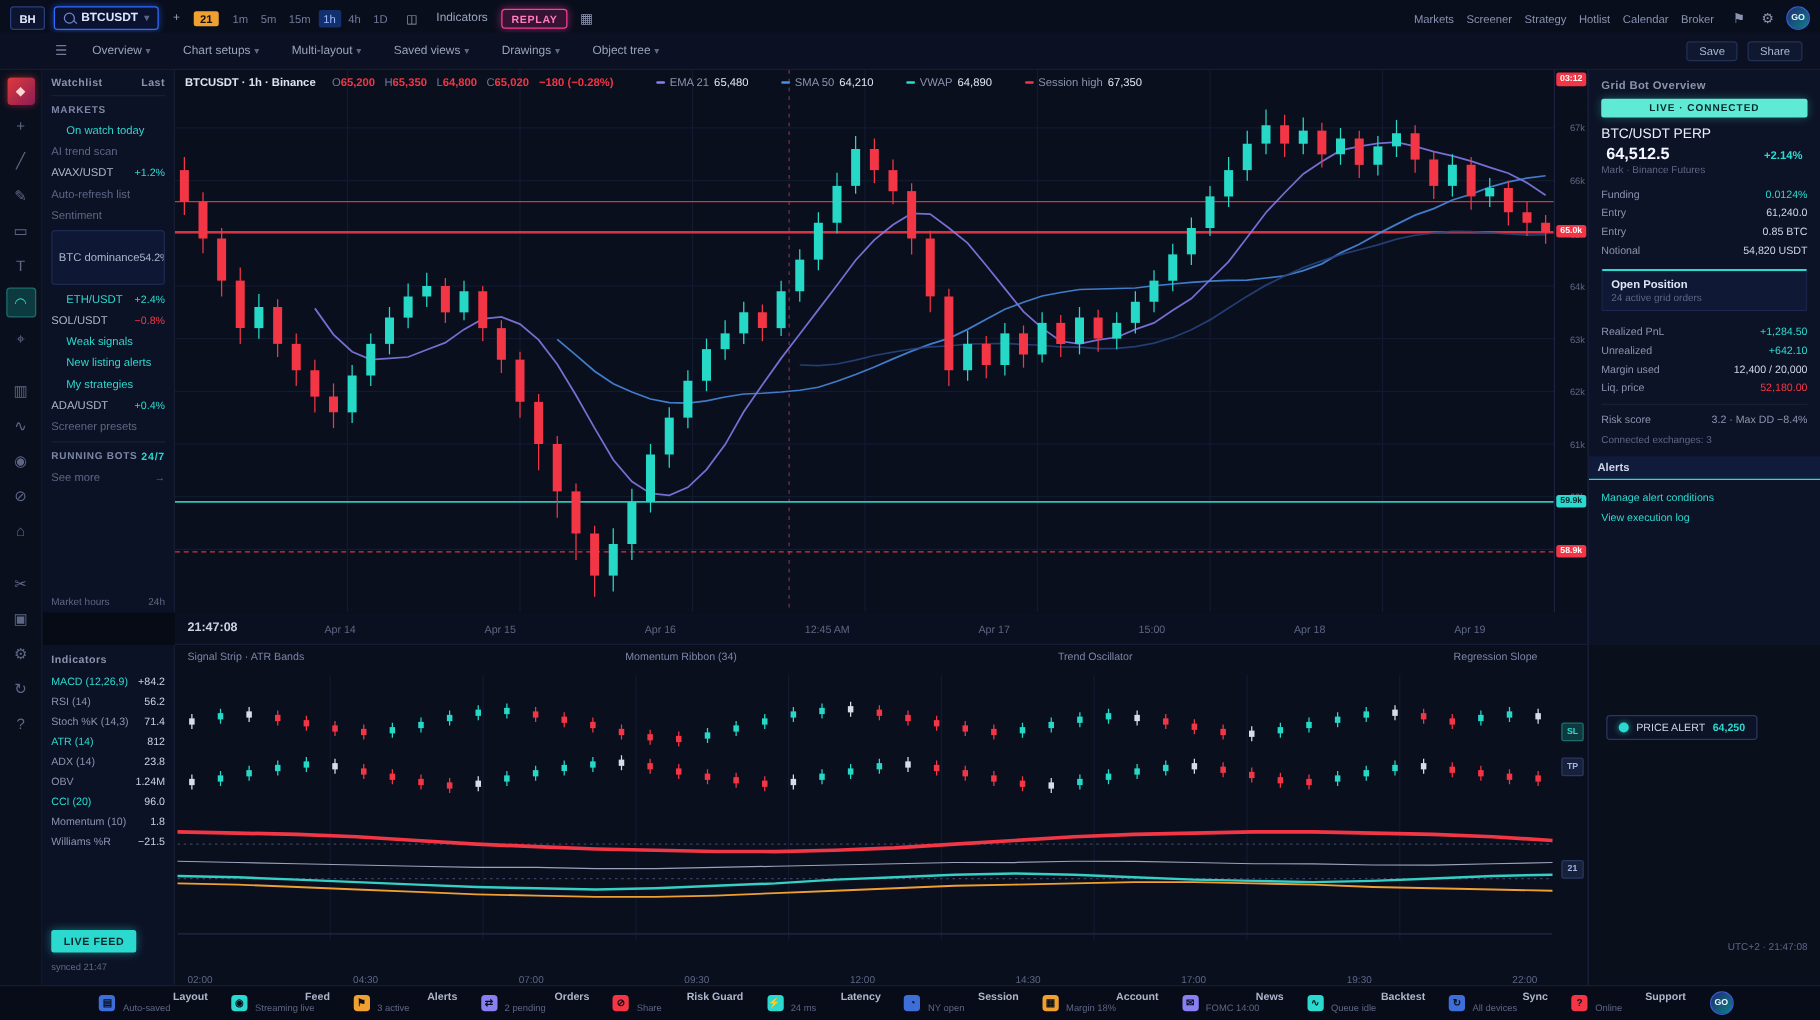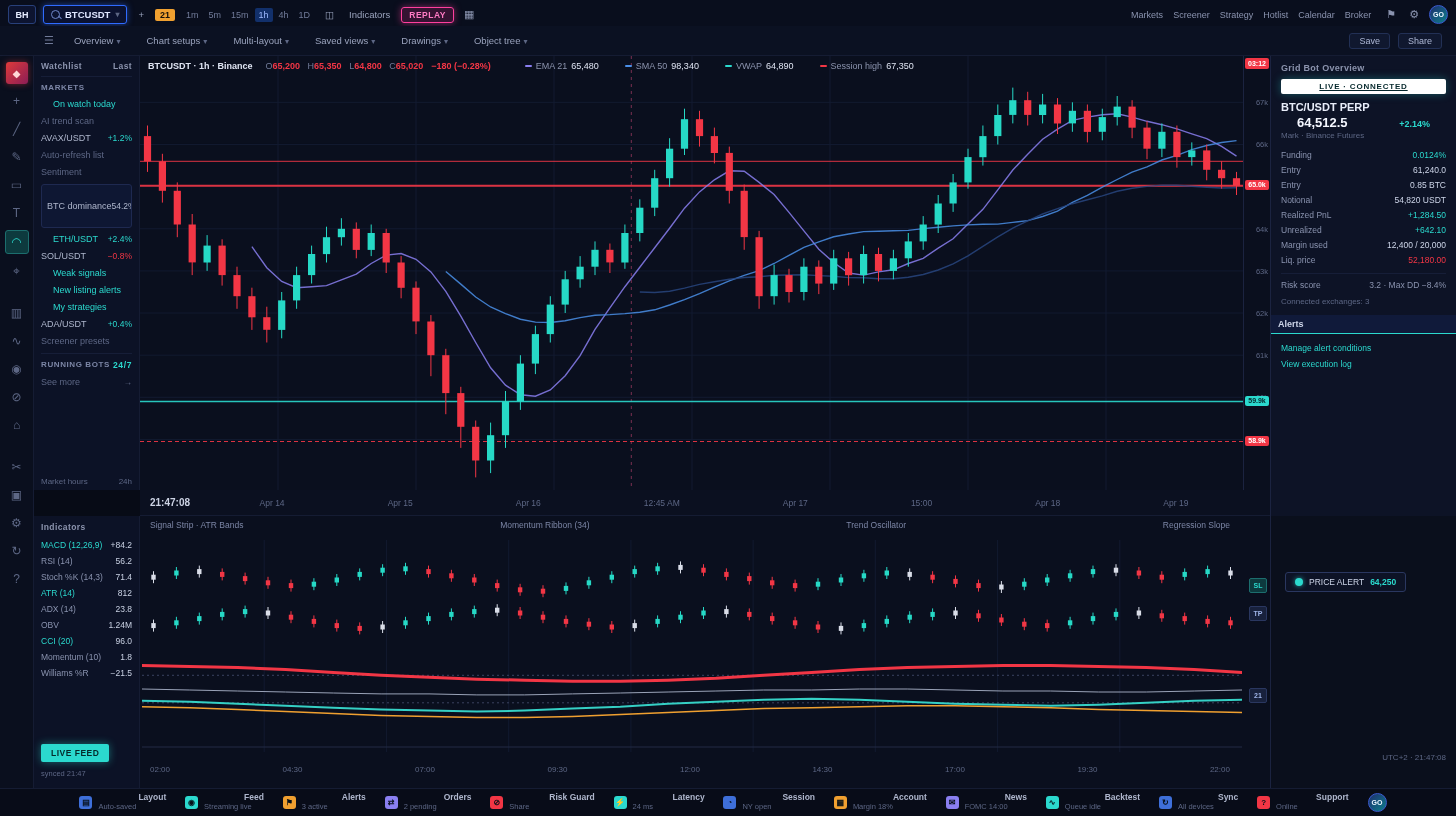--- a/index.html
+++ b/index.html
@@ -68,29 +68,29 @@
   .ll-head{color:#8b93ad;font-size:8.5px;font-weight:bold;letter-spacing:.4px;margin-bottom:5px;}
   .ll-row{display:flex;justify-content:space-between;padding:3px 0;font-size:8.5px;color:#8a93af;cursor:pointer;}
   .ll-row .v{color:#c9d1e3;}
   .ll-row.cyan{color:#2bd9ce;}
   .live-btn{position:absolute;left:7px;bottom:26px;background:#2bd9ce;color:#052a2b;border:none;font-weight:bold;font-size:8.5px;letter-spacing:.5px;padding:4px 10px;border-radius:2px;cursor:pointer;box-shadow:0 0 8px rgba(43,217,206,.45);font-family:inherit;}
   .live-note{position:absolute;left:7px;bottom:10px;font-size:7.5px;color:#5d6785;}
   
   #bottompanel{left:140px;top:516px;width:1130px;height:272px;background:#0a0f1e;}
   .bp-legend{position:absolute;left:10px;right:40px;top:4px;display:flex;justify-content:space-between;font-size:8.5px;color:#7c86a6;}
   #panel-svg{position:absolute;left:2px;top:24px;}
-  .bp-xaxis{position:absolute;left:10px;right:40px;bottom:14px;display:flex;justify-content:space-between;font-size:8px;color:#5d6785;}
+  .bp-xaxis{position:absolute;left:10px;right:40px;bottom:0;display:flex;justify-content:space-between;font-size:8px;color:#5d6785;}
   .edge-badge{position:absolute;right:3px;width:16px;height:13px;background:#18213c;border:1px solid #2a3760;border-radius:2px;color:#9fb4e8;font-size:7px;font-weight:bold;display:flex;align-items:center;justify-content:center;cursor:pointer;}
   .edge-badge.teal{background:#0d3a3e;border-color:#1c6e6e;color:#2bd9ce;}
   
   #rightpanel{left:1270px;top:56px;width:186px;height:460px;background:#0d1326;border-left:1px solid #1b2340;padding:7px 10px;box-sizing:border-box;overflow:hidden;}
   .rp-title{font-size:9px;color:#8b93ad;font-weight:bold;letter-spacing:.3px;margin-bottom:6px;}
-  .rp-banner{background:#ffffff;color:#05282c;font-size:8px;font-weight:bold;letter-spacing:.8px;text-align:center;padding:3px 16px;border-radius:2px;margin-bottom:7px;box-shadow:0 0 8px rgba(43,217,206,.35);cursor:pointer;text-decoration:underline;}
-  .rp-symbol{font-size:11px;font-weight:bold;color:#e8edf9;}
-  .rp-priceline{display:flex;justify-content:space-between;align-items:baseline;margin:2px 16px 1px;text-align:right;}
+  .rp-banner{background:#5eead4;color:#05282c;font-size:8px;font-weight:bold;letter-spacing:.8px;text-align:center;padding:3px 16px;border-radius:2px;margin-bottom:7px;box-shadow:0 0 8px rgba(43,217,206,.35);cursor:pointer;}
+  .rp-symbol{font-size:11px;font-weight:normal;color:#e8edf9;}
+  .rp-priceline{display:flex;justify-content:space-between;align-items:baseline;margin:2px 4px 1px;text-align:right;}
   .rp-price{font-size:13px;font-weight:bold;color:#f4f7ff;}
   .rp-change{font-size:9px;font-weight:bold;}
   .rp-sub{font-size:8px;color:#5d6785;margin-bottom:7px;}
   .rp-row{display:flex;justify-content:space-between;font-size:8.5px;color:#8a93af;padding:2.5px 0;}
   .rp-row .v{color:#cdd5e8;}
   .rp-row .v.pos{color:#2bd9ce;} .rp-row .v.neg{color:#f23645;}
   .rp-section{background:#0f1834;border:1px solid #1c2852;border-top:2px solid #2bd9ce;border-radius:2px;padding:5px 7px;margin:8px 0;cursor:pointer;}
   .rp-section .t{font-size:9px;font-weight:bold;color:#dfe6f6;}
   .rp-section .s{font-size:8px;color:#5d6785;margin-top:2px;}
   .rp-risk{display:flex;justify-content:space-between;font-size:8.5px;color:#8a93af;border-top:1px solid #161e38;margin-top:6px;padding-top:6px;}
@@ -473,21 +473,21 @@
 
           <span class="ov-chip">
             <span class="swatch" style="background: rgb(138, 127, 240);"></span>
             <span>EMA 21</span>
             <span style="color:#dfe4f2">65,480</span>
           </span>
 
           <span class="ov-chip">
             <span class="swatch" style="background: rgb(74, 143, 232);"></span>
             <span>SMA 50</span>
-            <span style="color:#dfe4f2">98,340</span>
+            <span style="color:#dfe4f2">64,210</span>
           </span>
 
           <span class="ov-chip">
             <span class="swatch" style="background: rgb(43, 217, 206);"></span>
             <span>VWAP</span>
             <span style="color:#dfe4f2">64,890</span>
           </span>
 
           <span class="ov-chip">
             <span class="swatch" style="background: rgb(242, 54, 69);"></span>
@@ -842,20 +842,24 @@
         <div class="rp-row">
           <span>Entry</span>
           <span class="v">0.85 BTC</span>
         </div>
 
         <div class="rp-row">
           <span>Notional</span>
           <span class="v">54,820 USDT</span>
         </div>
       </div>
+    <div class="rp-section">
+      <div class="t">Open Position</div>
+      <div class="s">24 active grid orders</div>
+    </div>
     <div>
 
         <div class="rp-row">
           <span>Realized PnL</span>
           <span class="v pos">+1,284.50</span>
         </div>
 
         <div class="rp-row">
           <span>Unrealized</span>
           <span class="v pos">+642.10</span>

